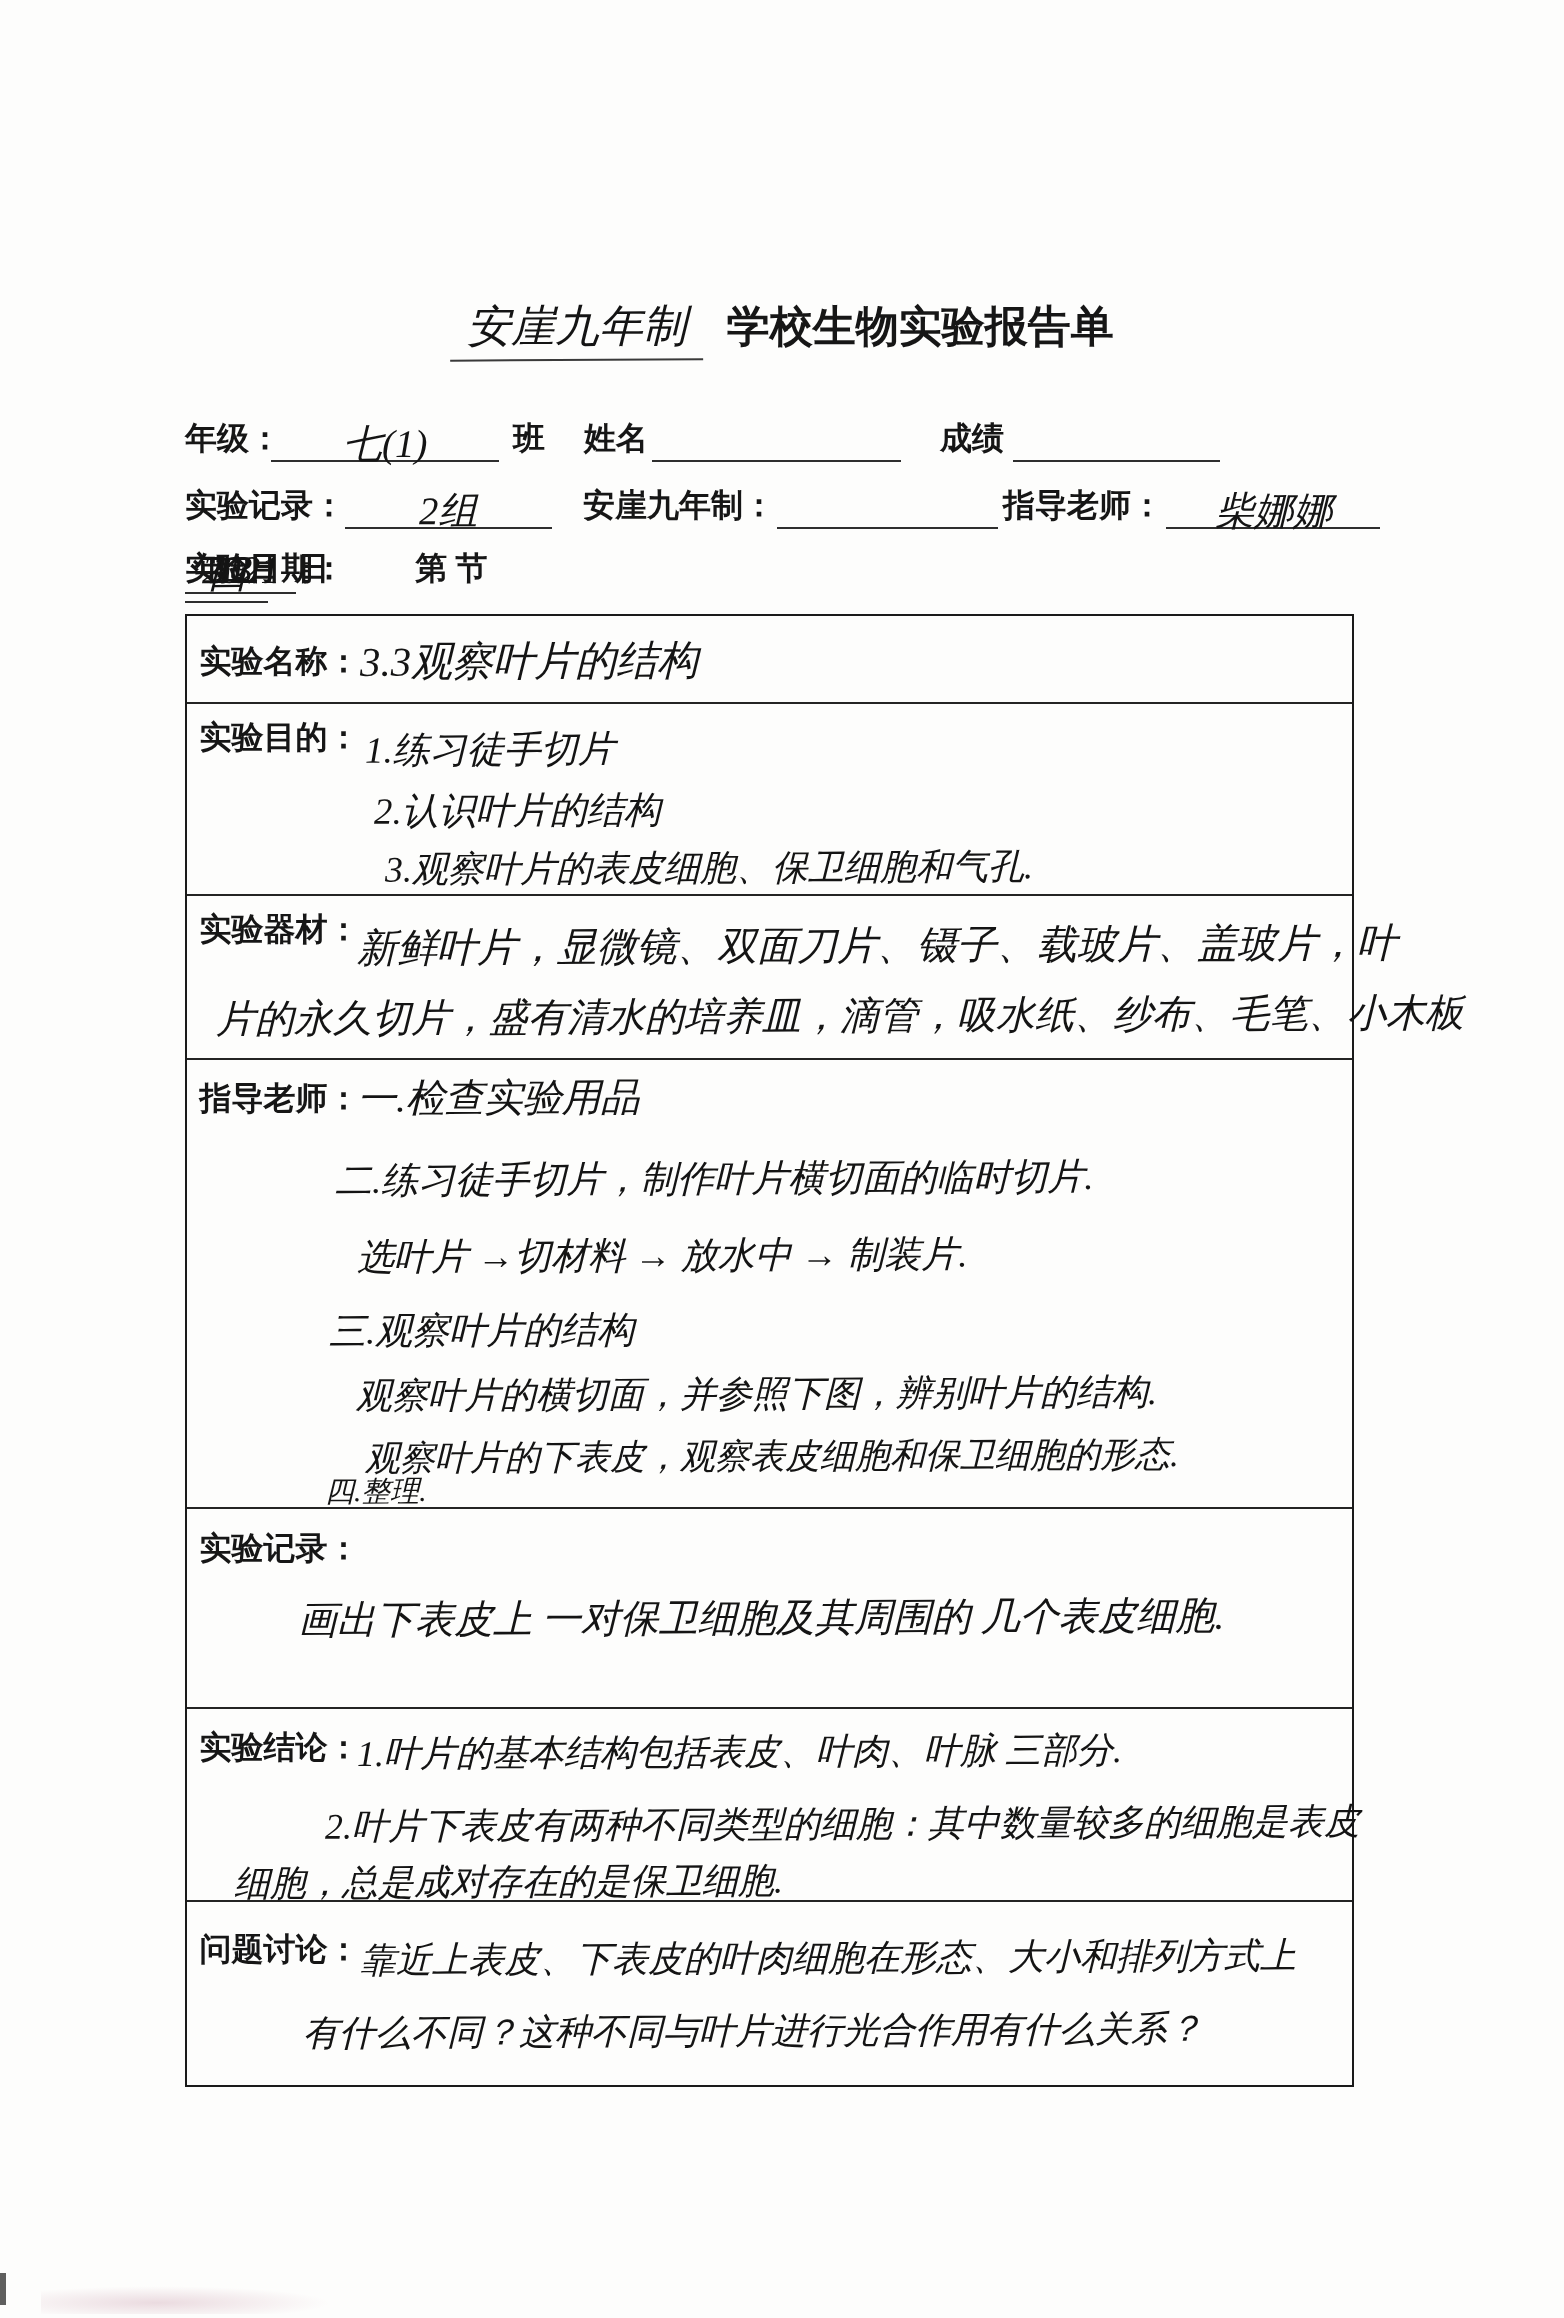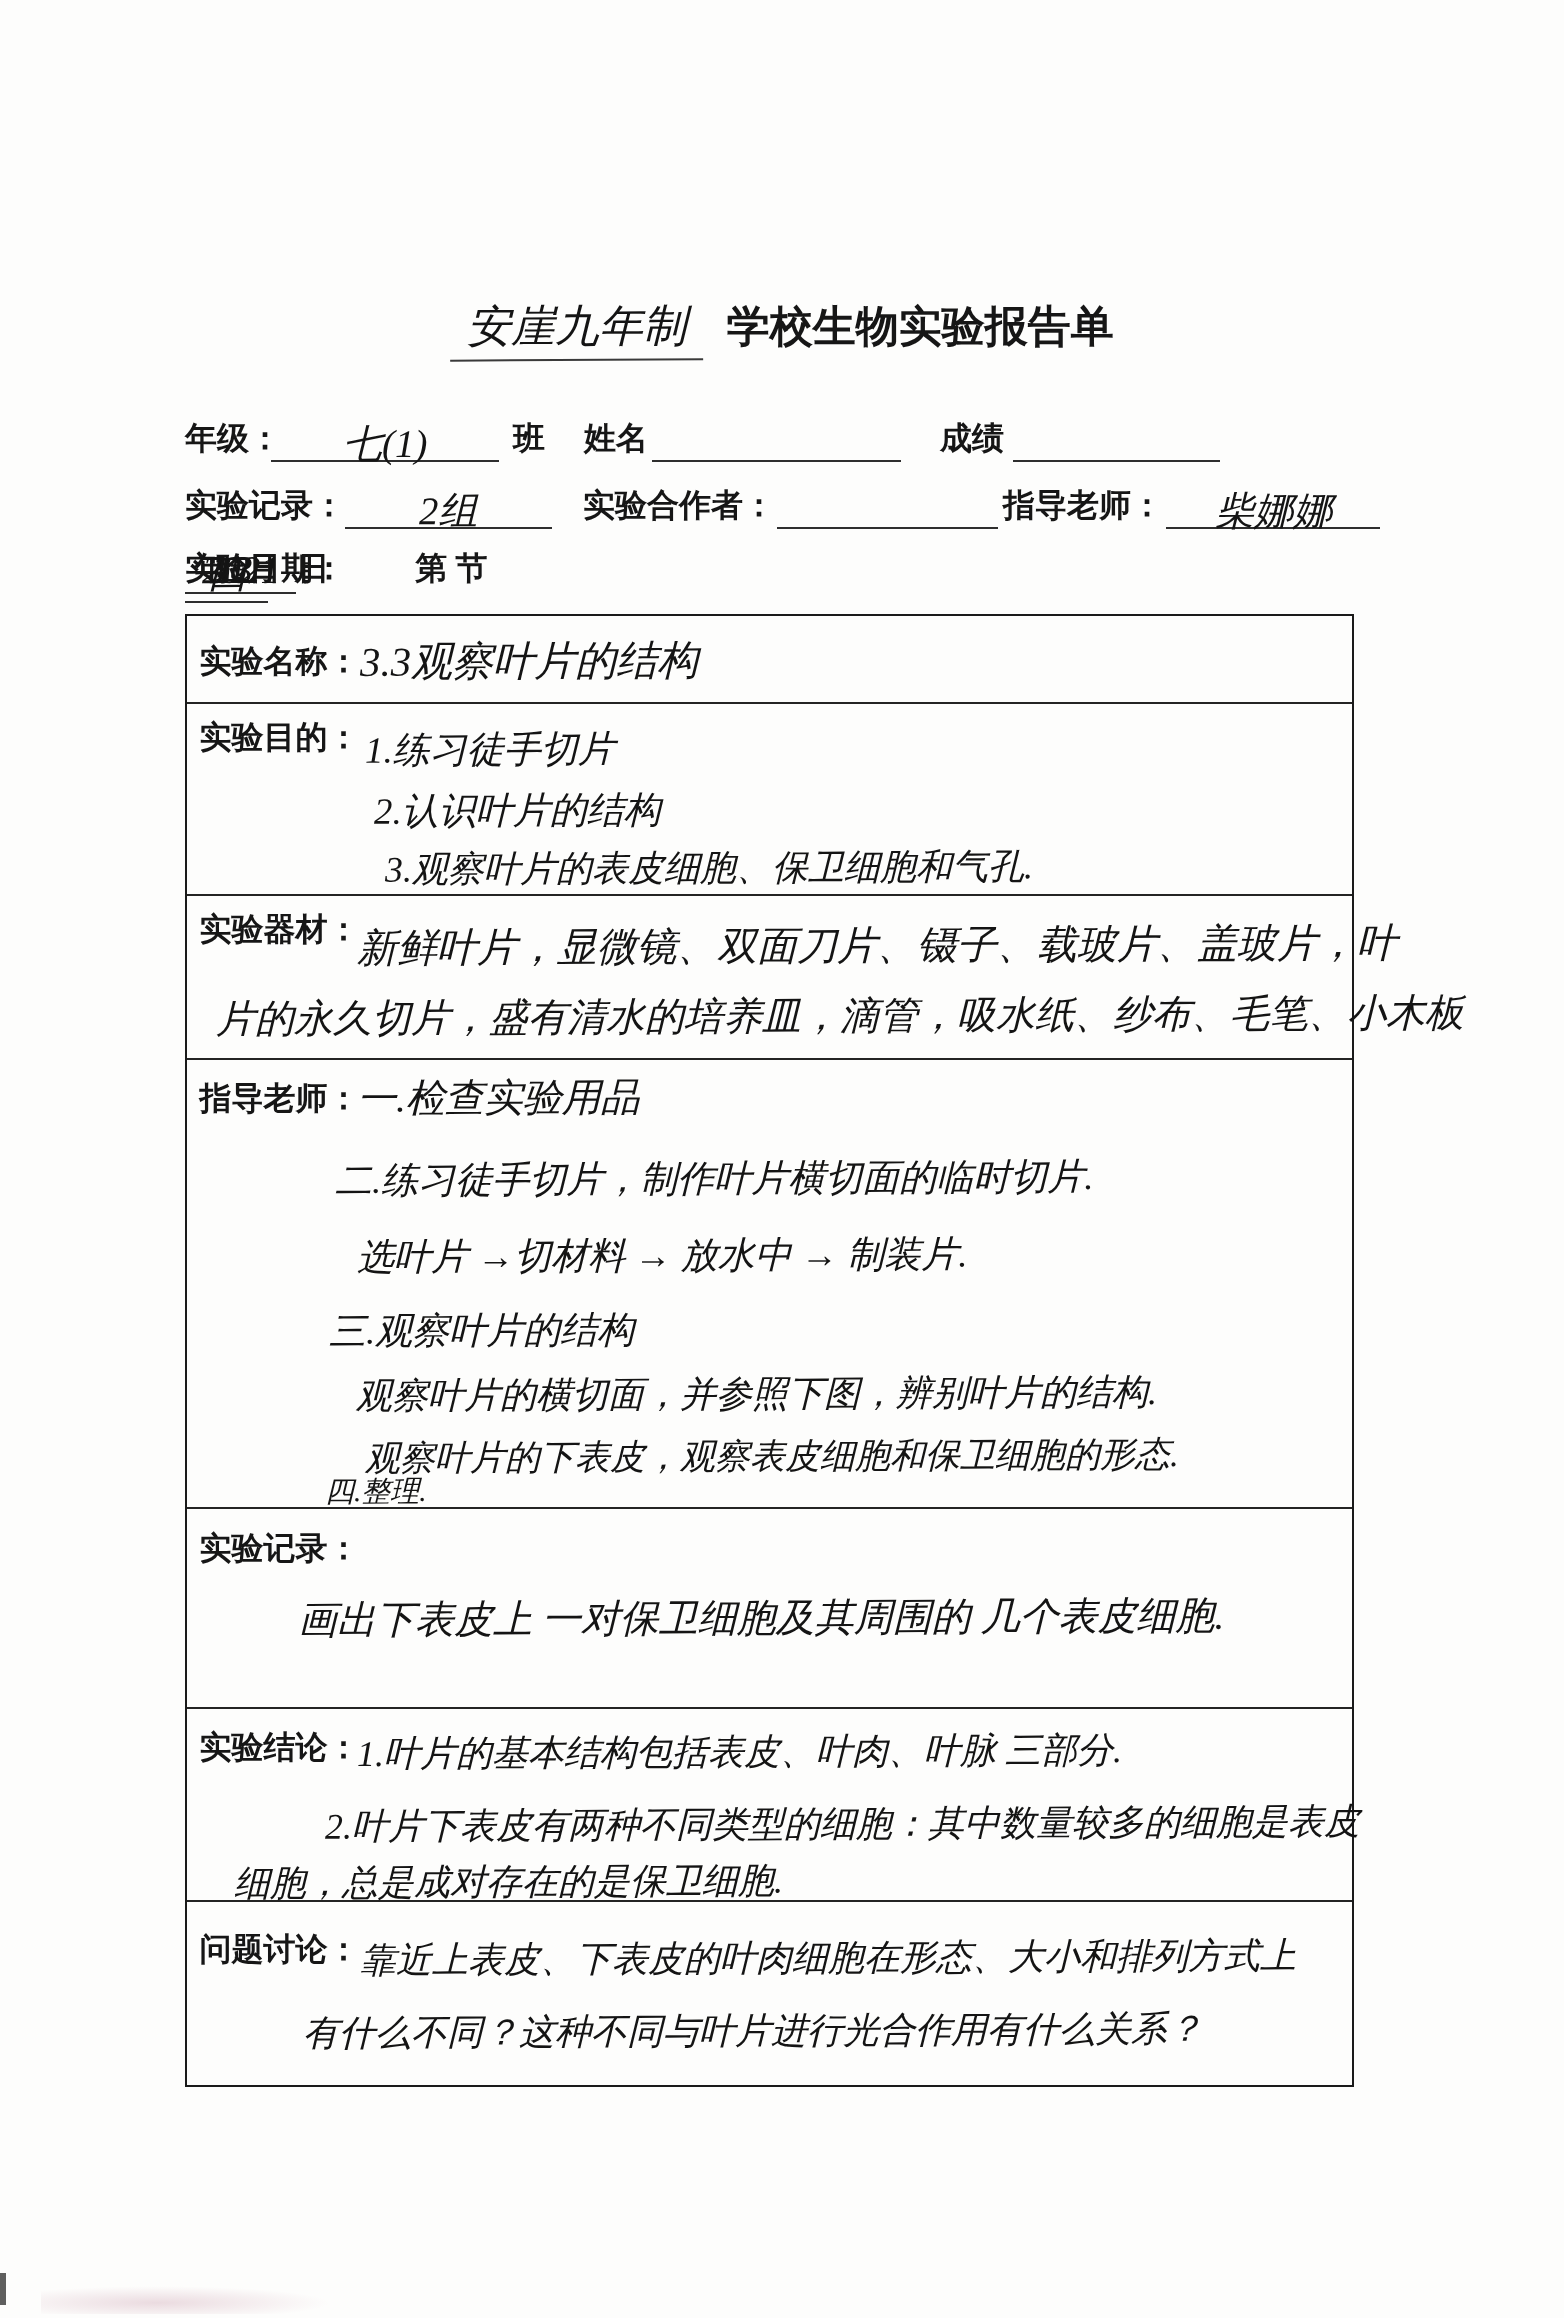--- a/index.html
+++ b/index.html
@@ -92,21 +92,21 @@
     <span class="print" style="left:513px;">班</span>
     <span class="print" style="left:584px;">姓名</span>
     <span class="uline" style="left:652px; width:249px;"><span class="hw"></span></span>
     <span class="print" style="left:940px;">成绩</span>
     <span class="uline" style="left:1013px; width:207px;"><span class="hw"></span></span>
   </div>
 
   <div class="hline" style="top:484px;">
     <span class="print" style="left:185px;">实验记录：</span>
     <span class="uline" style="left:345px; width:207px;"><span class="hw">2组</span></span>
-    <span class="print" style="left:583px;">实验合作者：</span>
+    <span class="print" style="left:583px;">安崖九年制：</span>
     <span class="uline" style="left:777px; width:221px;"><span class="hw"></span></span>
     <span class="print" style="left:1003px;">指导老师：</span>
     <span class="uline" style="left:1166px; width:214px;"><span class="hw">柴娜娜</span></span>
   </div>
 
   <div class="hline" style="top:547px;">
     <div class="dateflex">
       <span class="print">实验日期：</span>
       <span class="uline" style="width:111px;"><span class="hw">2021</span></span>
       <span class="print" style="position:static; margin:0 9.7px;">年</span>

